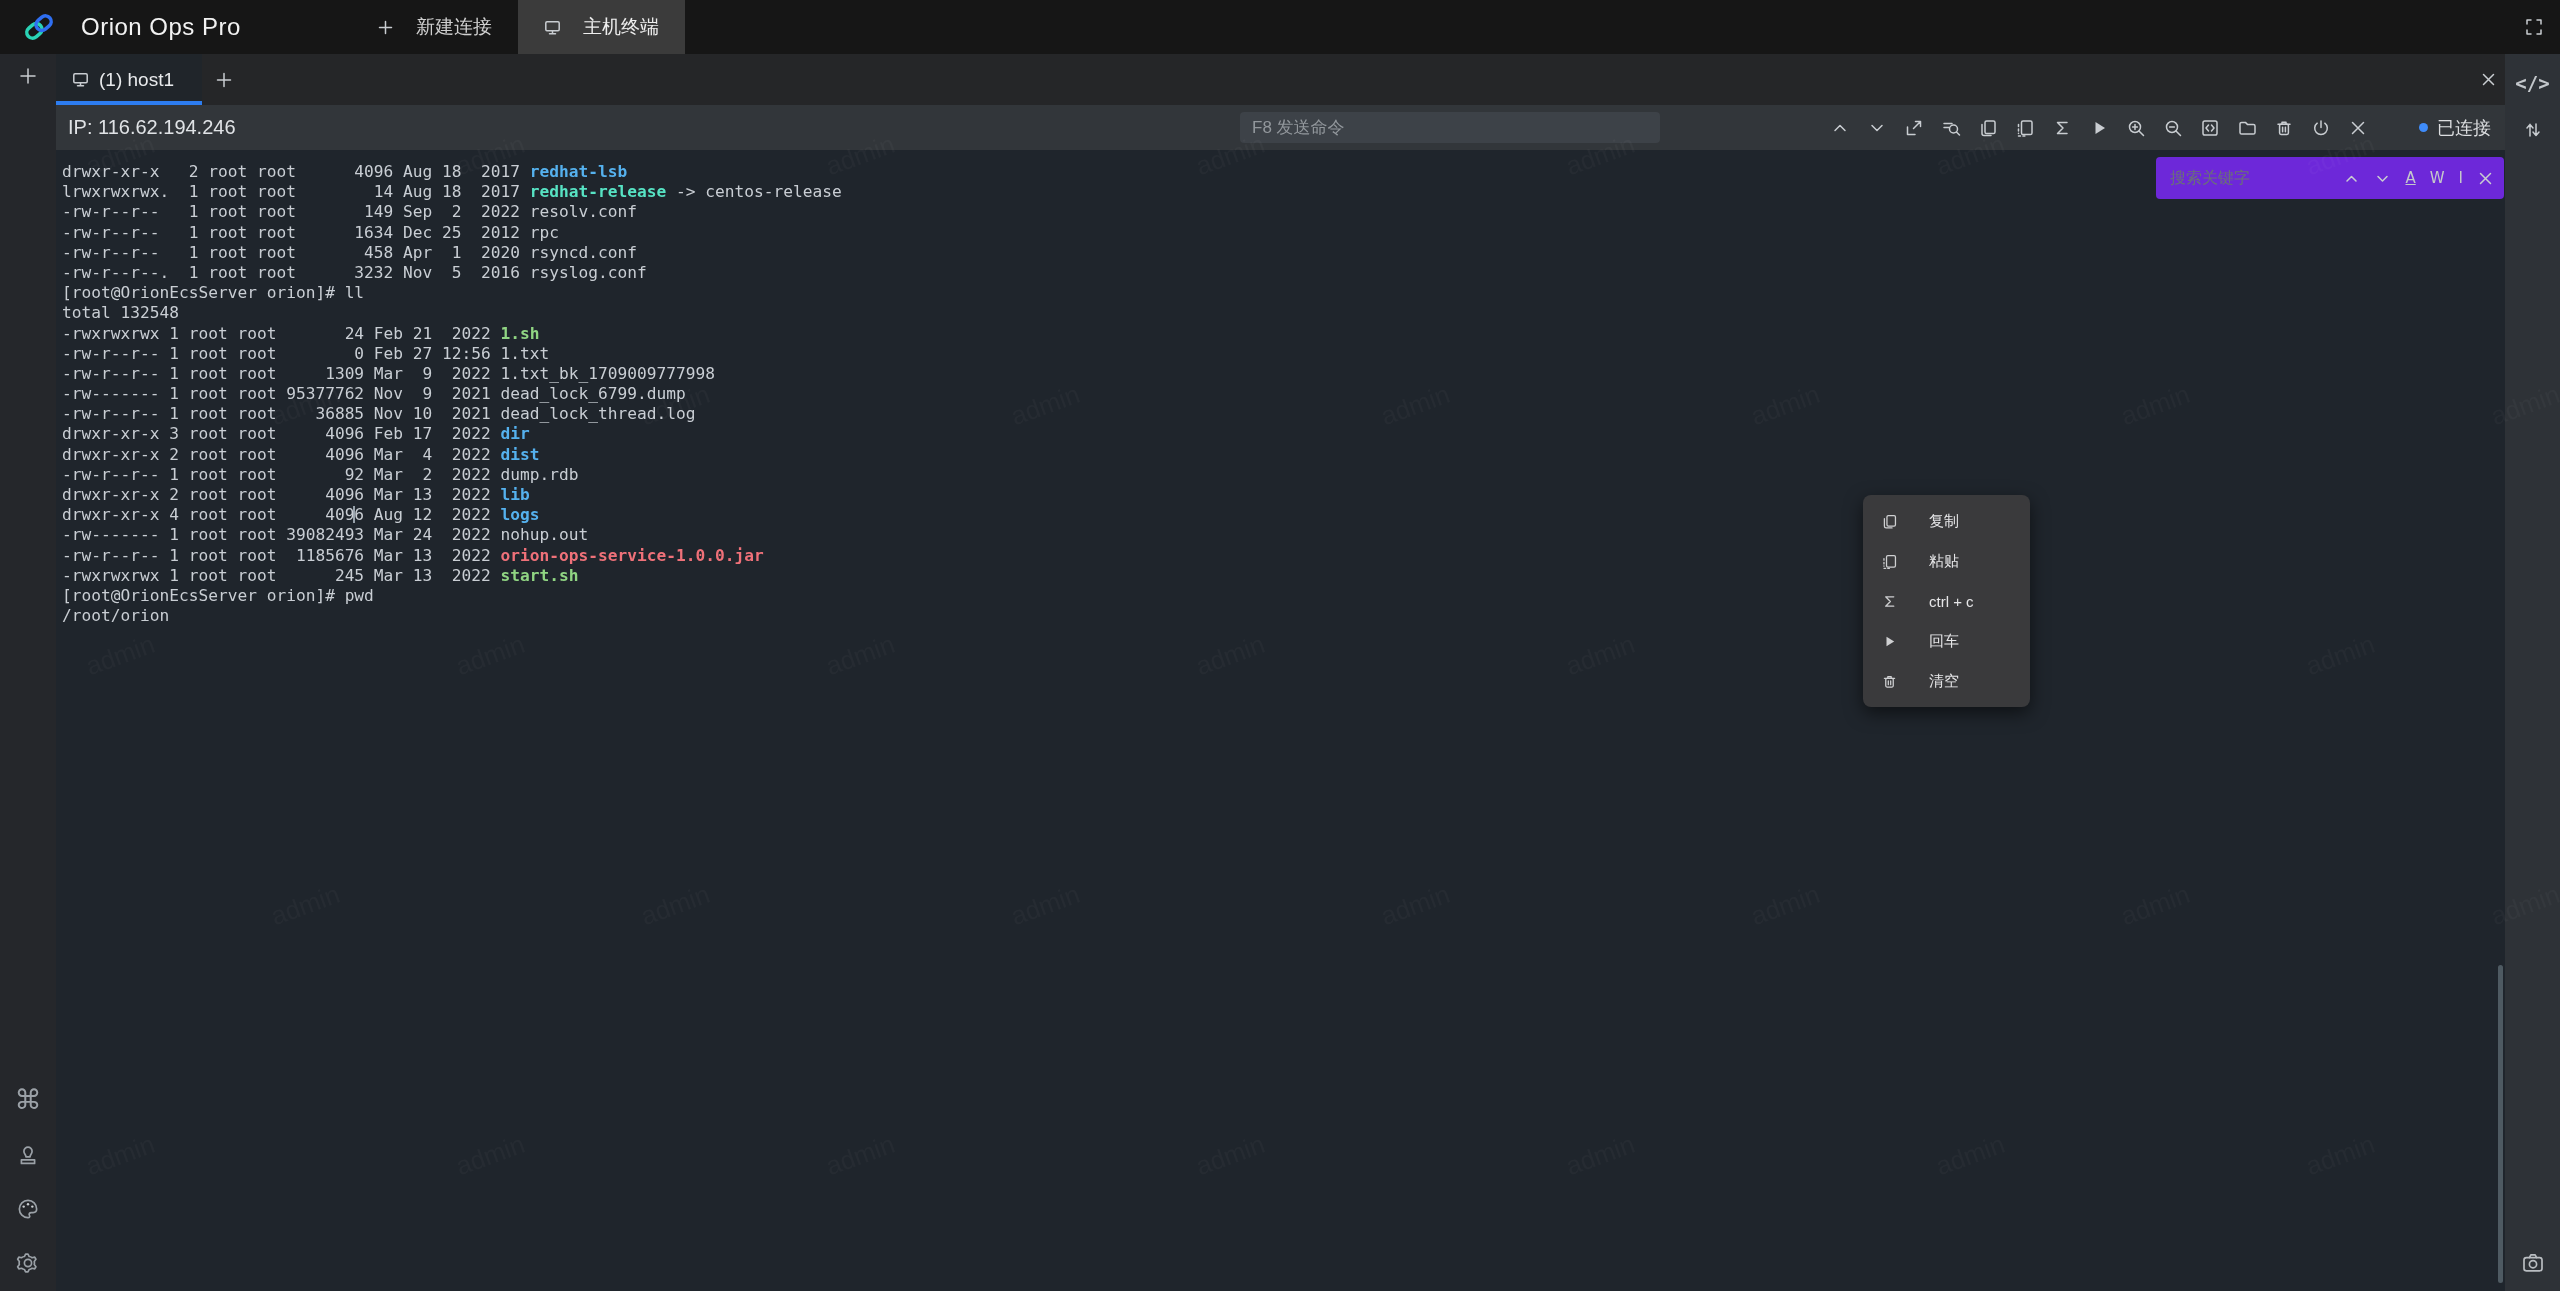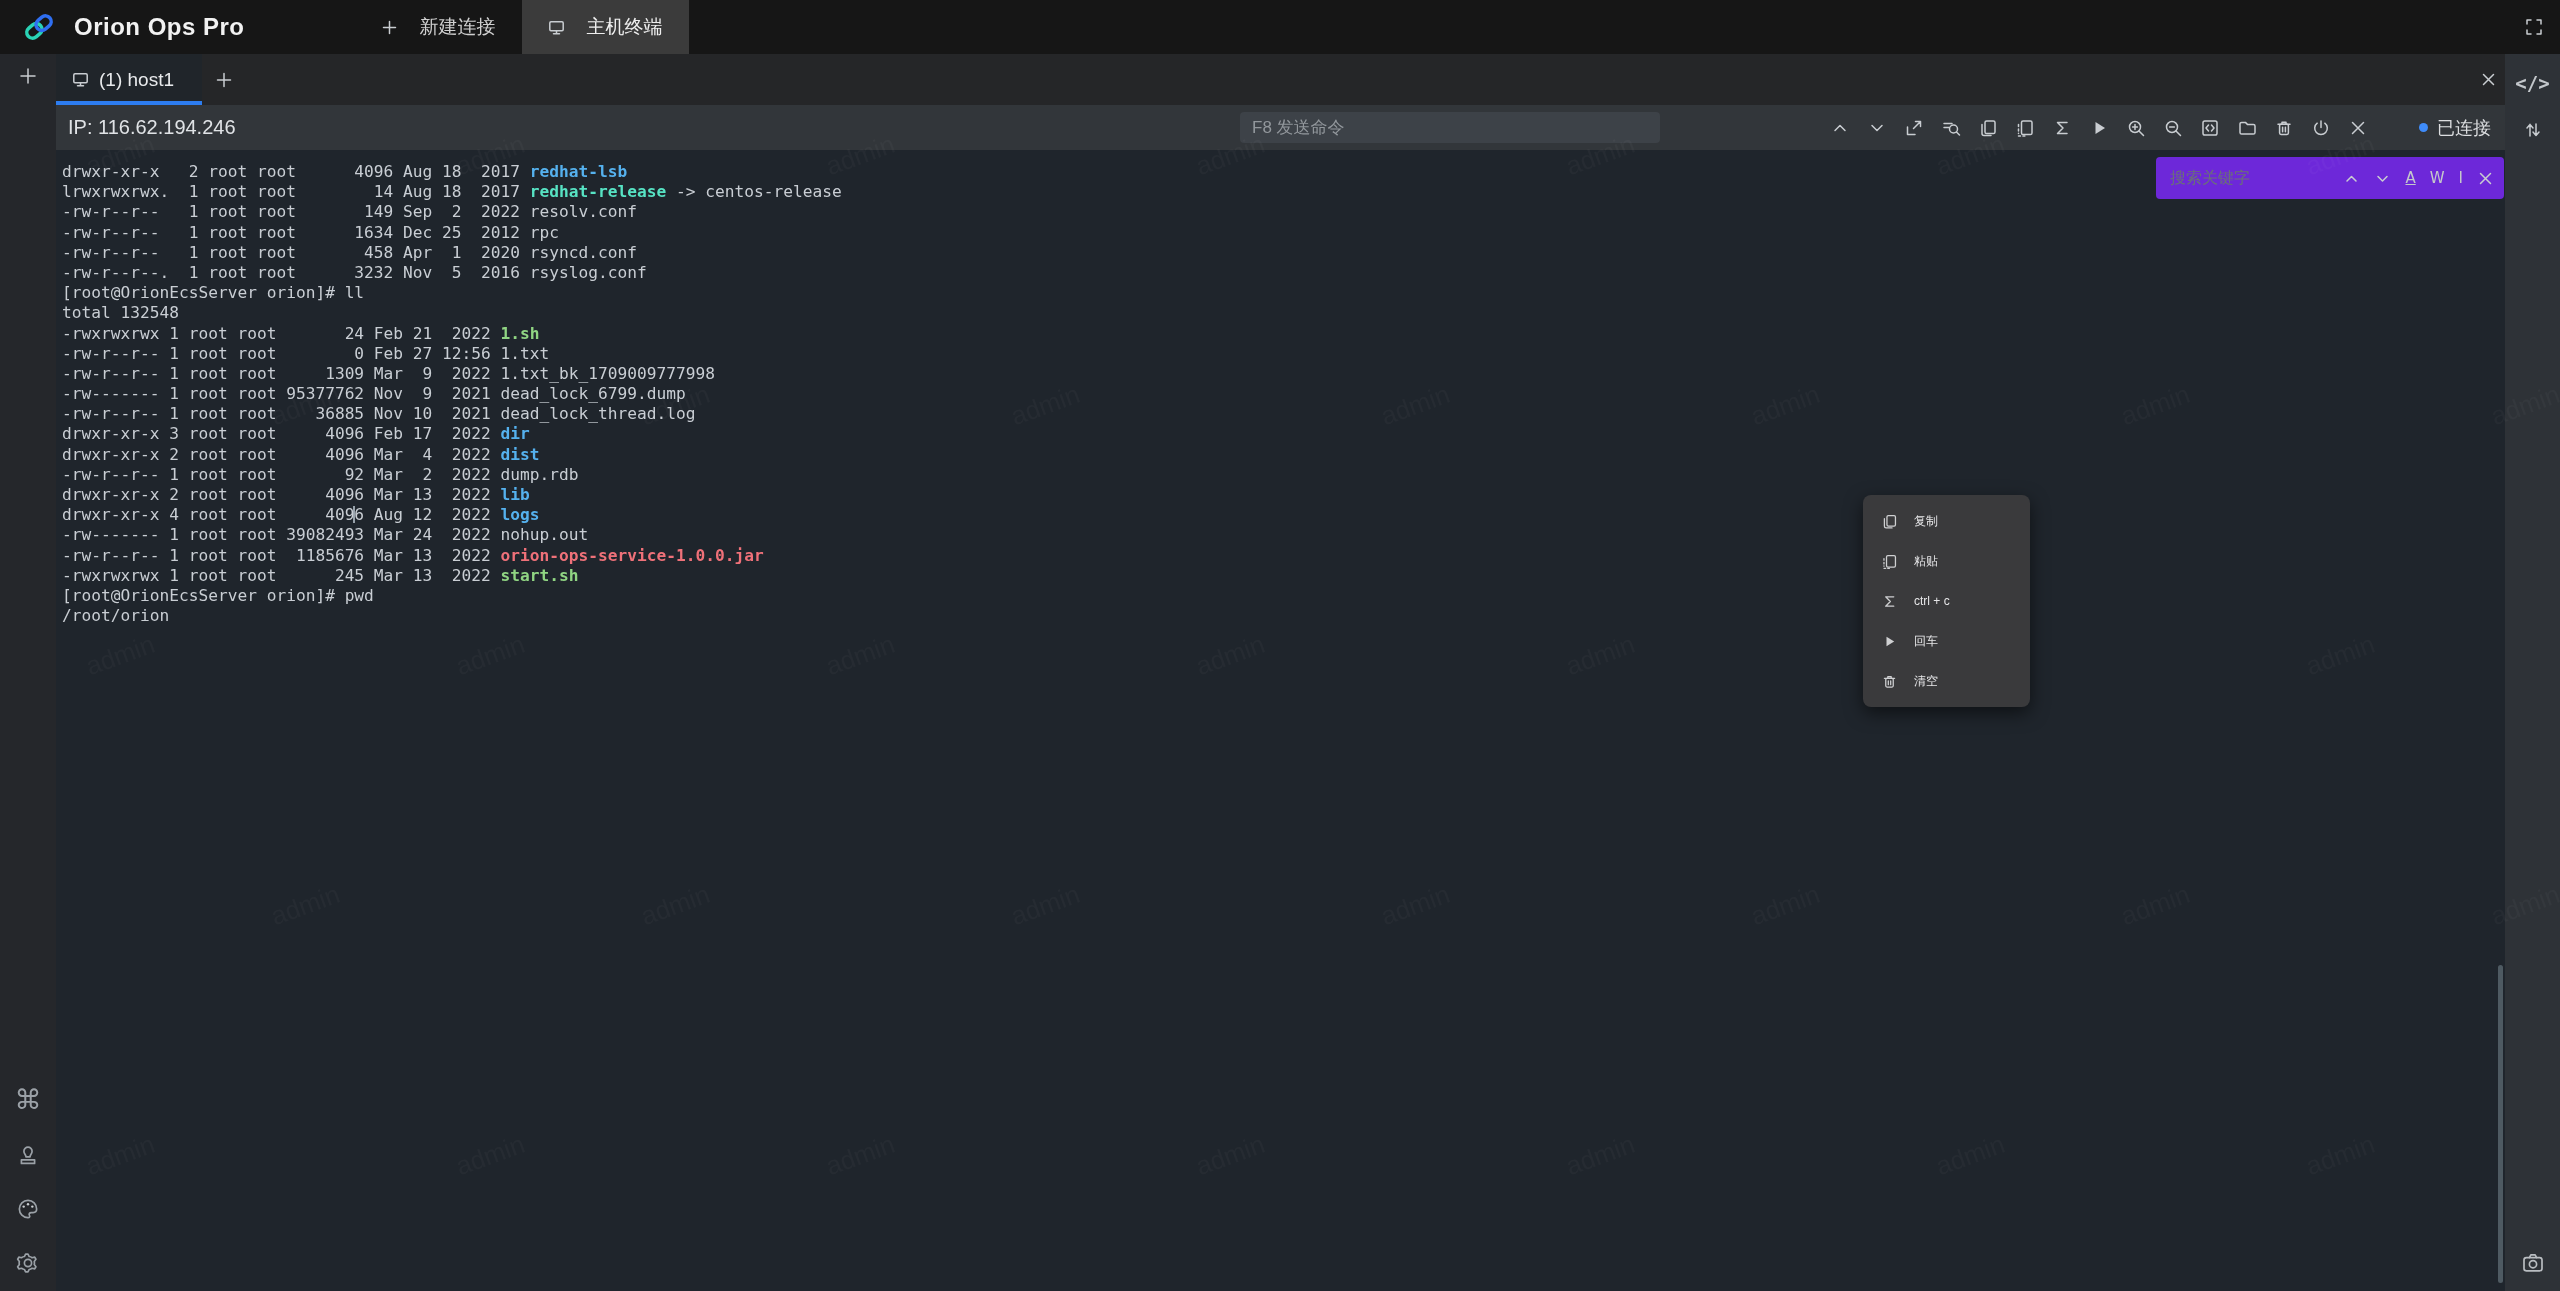--- a/index.html
+++ b/index.html
@@ -8,21 +8,21 @@
   }
   *{box-sizing:border-box;margin:0;padding:0}
   html,body{width:2560px;height:1291px;overflow:hidden;background:#1f252c;
     font-family:"Liberation Sans","DejaVu Sans",sans-serif;}
   #app{position:relative;width:2560px;height:1291px;}
 
   
   .header{position:absolute;left:0;top:0;width:2560px;height:54px;background:var(--header-bg);
     display:flex;align-items:center;z-index:20;}
   .logo{margin-left:16px;display:flex;align-items:center}
-  .app-title{color:#f2f2f2;font-size:24px;font-weight:bold;margin-left:12px;letter-spacing:.5px}
+  .app-title{color:#f2f2f2;font-size:24px;font-weight:normal;margin-left:19px;letter-spacing:.5px}
   .hmenu{display:flex;height:54px;margin-left:110px}
   .hmenu-item{display:flex;align-items:center;gap:22px;padding:0 26px;color:#cfcfcf;font-size:19px;cursor:pointer;height:54px}
   .hmenu-item.active{background:#3b3b3b;color:#eee}
   .header .spacer{flex:1}
   .fs-btn{margin-right:16px}
 
   
   .lsidebar{position:absolute;left:0;top:54px;width:56px;height:1237px;background:#25272b;z-index:15;
     display:flex;flex-direction:column;align-items:center}
   .lsidebar .top-plus{margin-top:12px}
@@ -72,21 +72,21 @@
     display:flex;align-items:center;padding:0 10px 0 14px}
   .search-input{flex:1;min-width:0;background:transparent;border:0;outline:none;color:#cfd3d7;font-size:16px}
   .search-input::placeholder{color:#6b7177}
   .s-icons{display:flex;align-items:center;gap:14px;margin-left:6px}
   .s-glyph{color:#c5c8cb;font-size:15px;font-family:"DejaVu Sans",sans-serif;line-height:1}
   .s-glyph.ul{text-decoration:underline}
 
   
   .context-menu{position:absolute;left:1863px;top:495px;width:167px;height:212px;background:#3a3a3c;border-radius:8px;
     box-shadow:0 6px 18px rgba(0,0,0,.55);z-index:30;padding:6px 0;display:flex;flex-direction:column}
-  .cm-item{height:40px;display:flex;align-items:center;gap:16px;padding-left:18px;color:#e6e6e8;font-size:12px;cursor:pointer}
+  .cm-item{height:40px;display:flex;align-items:center;gap:31px;padding-left:18px;color:#e6e6e8;font-size:15px;cursor:pointer}
 
   
   #watermarks{position:absolute;inset:0;z-index:25;pointer-events:none;overflow:hidden}
   .wm{position:absolute;color:rgba(255,255,255,.032);font-size:26px;transform:rotate(-20deg);white-space:nowrap}
 
   
   .ico{width:20px;height:20px;stroke:#c9cdd1;fill:none;stroke-width:1.5;stroke-linecap:round;stroke-linejoin:round}
   .ico.small{width:17px;height:17px}
   .ico.big{width:24px;height:24px;stroke:#9ba1a7;stroke-width:1.4}
   .ico .fillme{fill:#c9cdd1;stroke:none}

